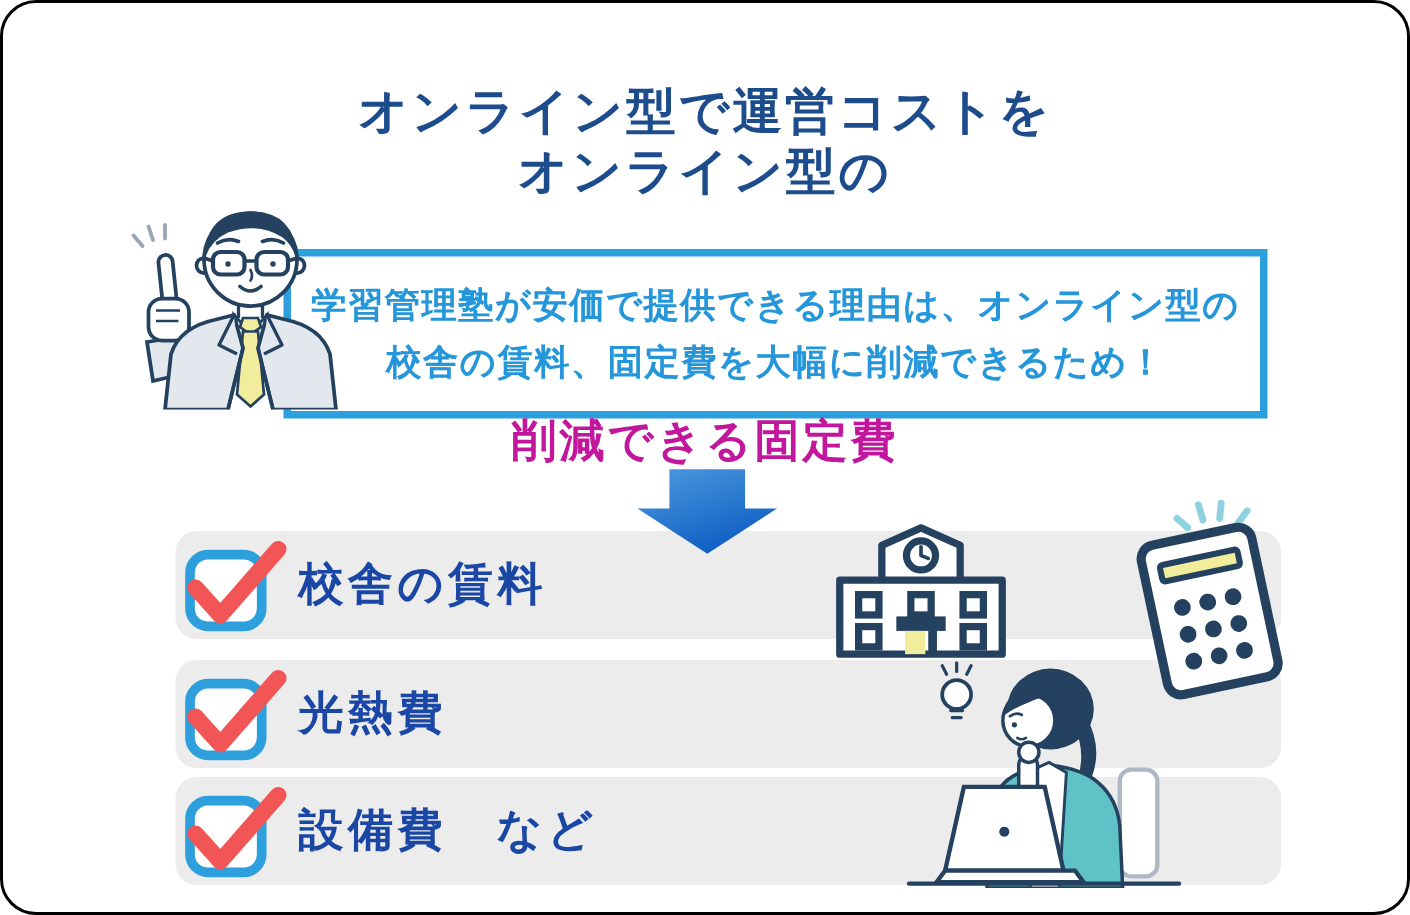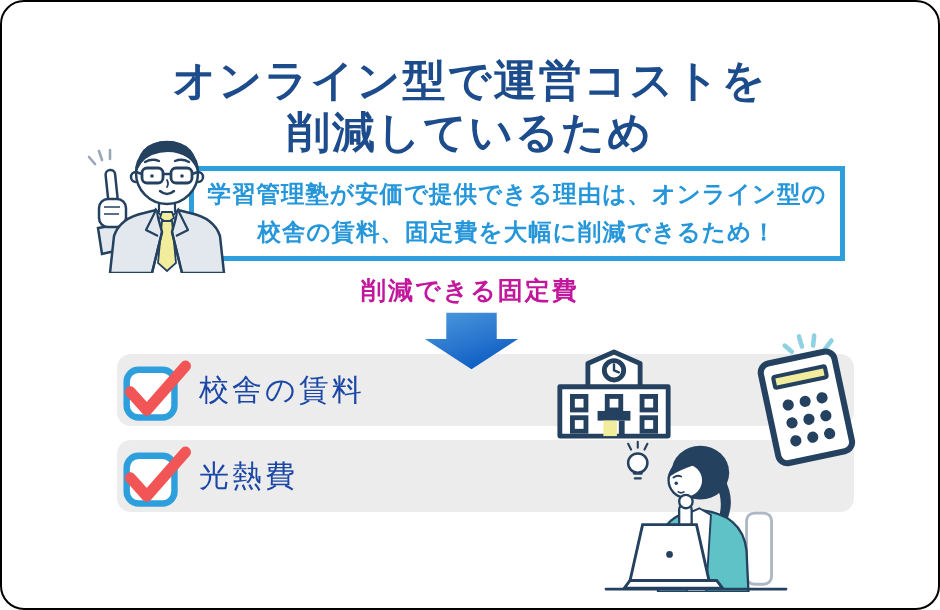--- a/index.html
+++ b/index.html
@@ -8,52 +8,52 @@
     --row-gray:#ececec; --outline:#24415f; --teal:#5fc2c6;
     --yellow:#f2ed9d; --suit:#e3e8ef; --arrow-top:#4f9ade; --arrow-bottom:#0e5ec4;
     --sparkle-blue:#8ed2e2; --sparkle-gray:#9aa7b8; --chair:#aeb8c4;
   }
   *{margin:0;padding:0;box-sizing:border-box}
   html,body{background:#fff}
   body{font-family:"Liberation Sans","DejaVu Sans",sans-serif;}
   .page{position:relative;width:940px;height:610px;background:#fff;
         border:2px solid #000;border-radius:24px;overflow:hidden}
   .title{position:absolute;top:52px;left:0;width:100%;text-align:center;
-         font-size:43px;font-weight:bold;color:var(--navy-title);
+         font-size:33px;font-weight:bold;color:var(--navy-title);
          line-height:1.22;letter-spacing:2px}
   .man{position:absolute;left:80px;top:126px;width:150px;height:145px;z-index:5}
-  .callout{position:absolute;left:187px;top:164px;width:656px;height:95px;
+  .callout{position:absolute;left:187px;top:164px;width:656px;height:113px;
            border:5px solid var(--blue-accent);background:#fff;z-index:2;
            display:flex;align-items:center;justify-content:center}
   .callout p{width:100%;text-align:center;font-size:23.5px;font-weight:bold;
              color:var(--blue-text);line-height:1.6;letter-spacing:1px}
   .subheading{position:absolute;top:272px;left:0;width:100%;text-align:center;
-              font-size:25px;font-weight:bold;color:var(--magenta);
+              font-size:30px;font-weight:bold;color:var(--magenta);
               letter-spacing:2px;z-index:2}
   .arrow{position:absolute;left:421px;top:310px;width:97px;height:58px;z-index:4}
   .row{position:absolute;left:115px;width:737px;height:72px;background:var(--row-gray);
        border-radius:14px;z-index:1}
   .row-1{top:352px}.row-2{top:438px}.row-3{top:516px}
   .checkbox{position:absolute;left:6px;top:4px;width:68px;height:64px;overflow:visible}
   .checkbox svg{overflow:visible}
   .row-label{position:absolute;left:82px;top:0;line-height:72px;font-size:30px;
-             font-weight:normal;color:var(--list-blue);letter-spacing:3px;white-space:pre}
+             font-weight:bold;color:var(--list-blue);letter-spacing:3px;white-space:pre}
   .icon-school{position:absolute;left:553px;top:345px;width:118px;height:95px;z-index:3}
   .icon-calc{position:absolute;left:742px;top:330px;width:122px;height:138px;z-index:3}
   .woman{position:absolute;left:596px;top:436px;width:196px;height:154px;z-index:3}
   svg{display:block;width:100%;height:100%}
 </style>
 </head>
 <body>
 
 <div class="page">
 
   <h1 class="title">
     <span>オンライン型で運営コストを</span><br>
-    <span>削減しているため</span>
+    <span>オンライン型の</span>
   </h1>
 
   <div class="man">
     <svg viewBox="0 0 150 145">
 
       <g stroke="var(--sparkle-gray)" stroke-width="2.6" stroke-linecap="round" fill="none">
         <path d="M13 36 L7 29"></path>
           <path d="M20 32 L17 23"></path>
           <path d="M28 31 L28 22"></path>
       </g>
@@ -129,20 +129,29 @@
   <div class="row row-2">
     <span class="checkbox">
       <svg viewBox="0 0 74 68">
         <rect x="4" y="12" width="52" height="52" rx="13" fill="#fff" stroke="var(--blue-accent)" stroke-width="7"></rect>
         <path d="M8 36 L26 56 L68 8" fill="none" stroke="var(--red)" stroke-width="12" stroke-linecap="round" stroke-linejoin="round"></path>
       </svg>
     </span>
     <span class="row-label">光熱費</span>
   </div>
 
+  <div class="row row-3">
+    <span class="checkbox">
+      <svg viewBox="0 0 74 68">
+        <rect x="4" y="12" width="52" height="52" rx="13" fill="#fff" stroke="var(--blue-accent)" stroke-width="7"></rect>
+        <path d="M8 36 L26 56 L68 8" fill="none" stroke="var(--red)" stroke-width="12" stroke-linecap="round" stroke-linejoin="round"></path>
+      </svg>
+    </span>
+    <span class="row-label">設備費　など</span>
+  </div>
 
   <div class="icon-school">
     <svg viewBox="0 0 122 96">
       <g stroke="var(--outline)" stroke-width="5" fill="#fff" stroke-linejoin="round">
         <path d="M34 40 V16 L61 4 L88 16 V40"></path>
         <rect x="5" y="40" width="112" height="51"></rect>
         <circle cx="61" cy="23" r="10"></circle>
       </g>
       <path d="M61 23 L61 17 M61 23 L66 25" stroke="var(--outline)" stroke-width="2.5" stroke-linecap="round"></path>
       <g stroke="var(--outline)" stroke-width="5" fill="#fff">

